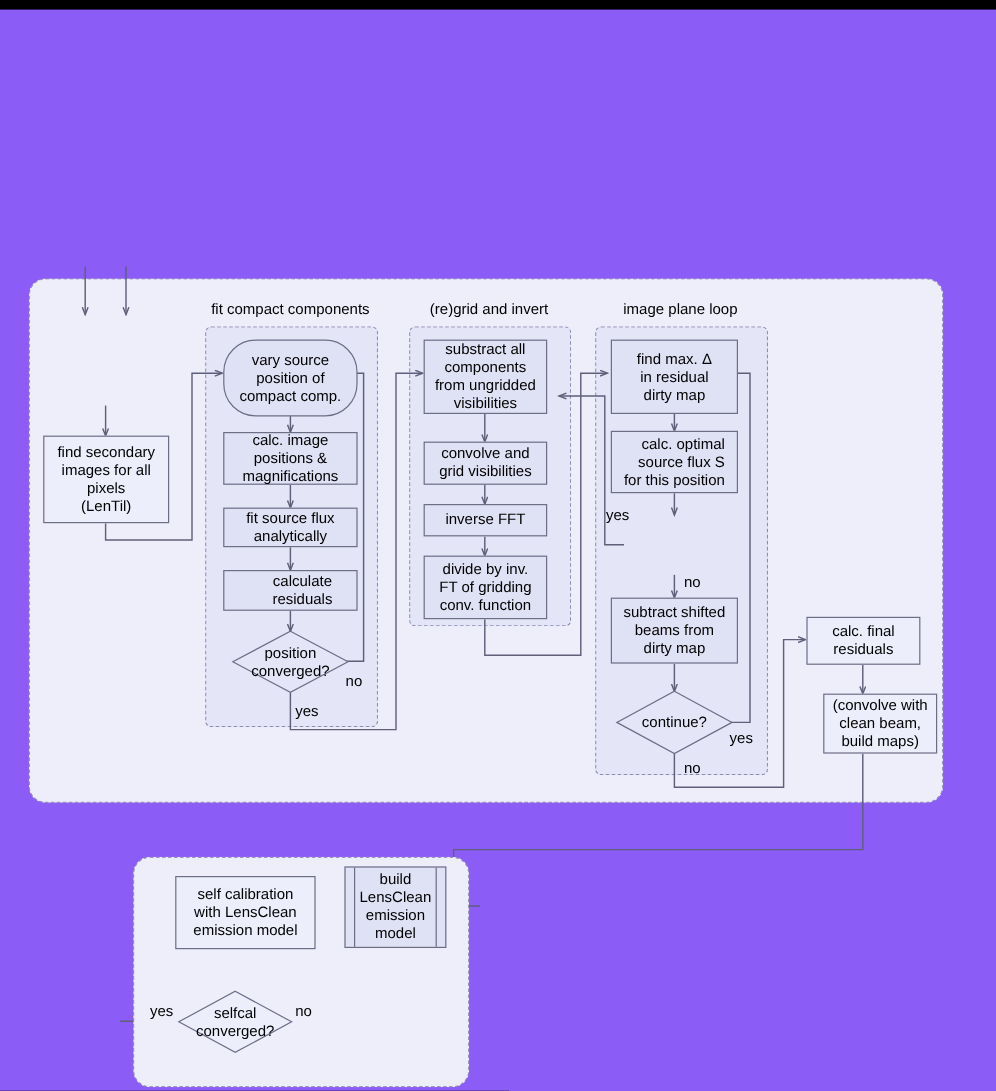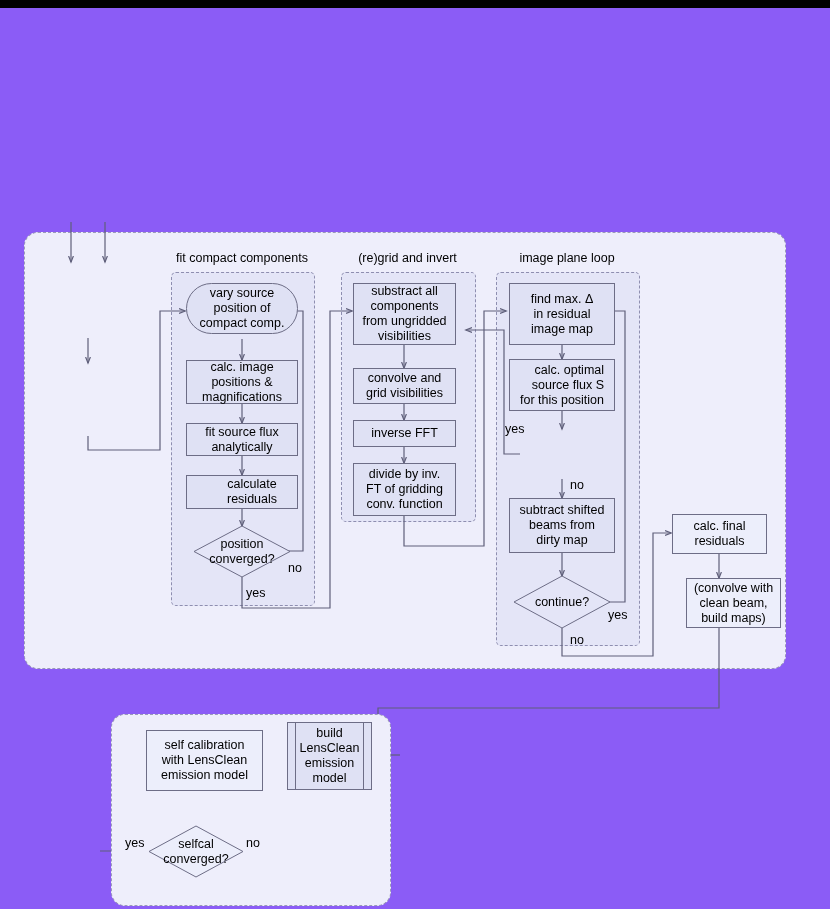--- a/index.html
+++ b/index.html
@@ -112,22 +112,28 @@
     <line x1="196" y1="783" x2="196" y2="818" marker-end="url(#ah)"></line>
 
     <path d="M243,843 L327,843 L327,782" marker-end="url(#ah)"></path>
 
     <path d="M149,843 L100,843"></path>
 
     <line x1="400" y1="747" x2="371" y2="747" marker-end="url(#ah)"></line>
   </svg>
 
 
-
-  <div class="node lav" style="left:186px;top:275px;width:112px;height:51px;border-radius:27px;">
+  <div class="node pale" style="left:36px;top:355px;width:105px;height:73px;">
+    <span class="txt">find secondary
+images for all
+pixels
+(LenTil)</span>
+  </div>
+
+  <div class="node lav" style="left:186px;top:275px;width:112px;height:64px;border-radius:27px;">
     <span class="txt">vary source
 position of
 compact comp.</span>
   </div>
 
   <div class="node lav" style="left:186px;top:415px;width:112px;height:33px;">
     <span class="txt">fit source flux
 analytically</span>
   </div>
 
@@ -170,21 +176,21 @@
 
   <div class="node lav" style="left:353px;top:455px;width:103px;height:53px;">
     <span class="txt">divide by inv.
 FT of gridding
 conv. function</span>
   </div>
 
   <div class="node lav" style="left:509px;top:275px;width:106px;height:62px;">
     <span class="txt">find max. Δ
 in residual
-image map</span>
+dirty map</span>
   </div>
 
   <div class="node lav" style="left:509px;top:351px;width:106px;height:52px;text-align:right;">
     <span class="txt">calc. optimal
 source flux S
 for this position</span>
   </div>
 
   <div class="elabel" style="left:505px;top:414px;">yes</div>
   <div class="elabel" style="left:570px;top:470px;">no</div>

